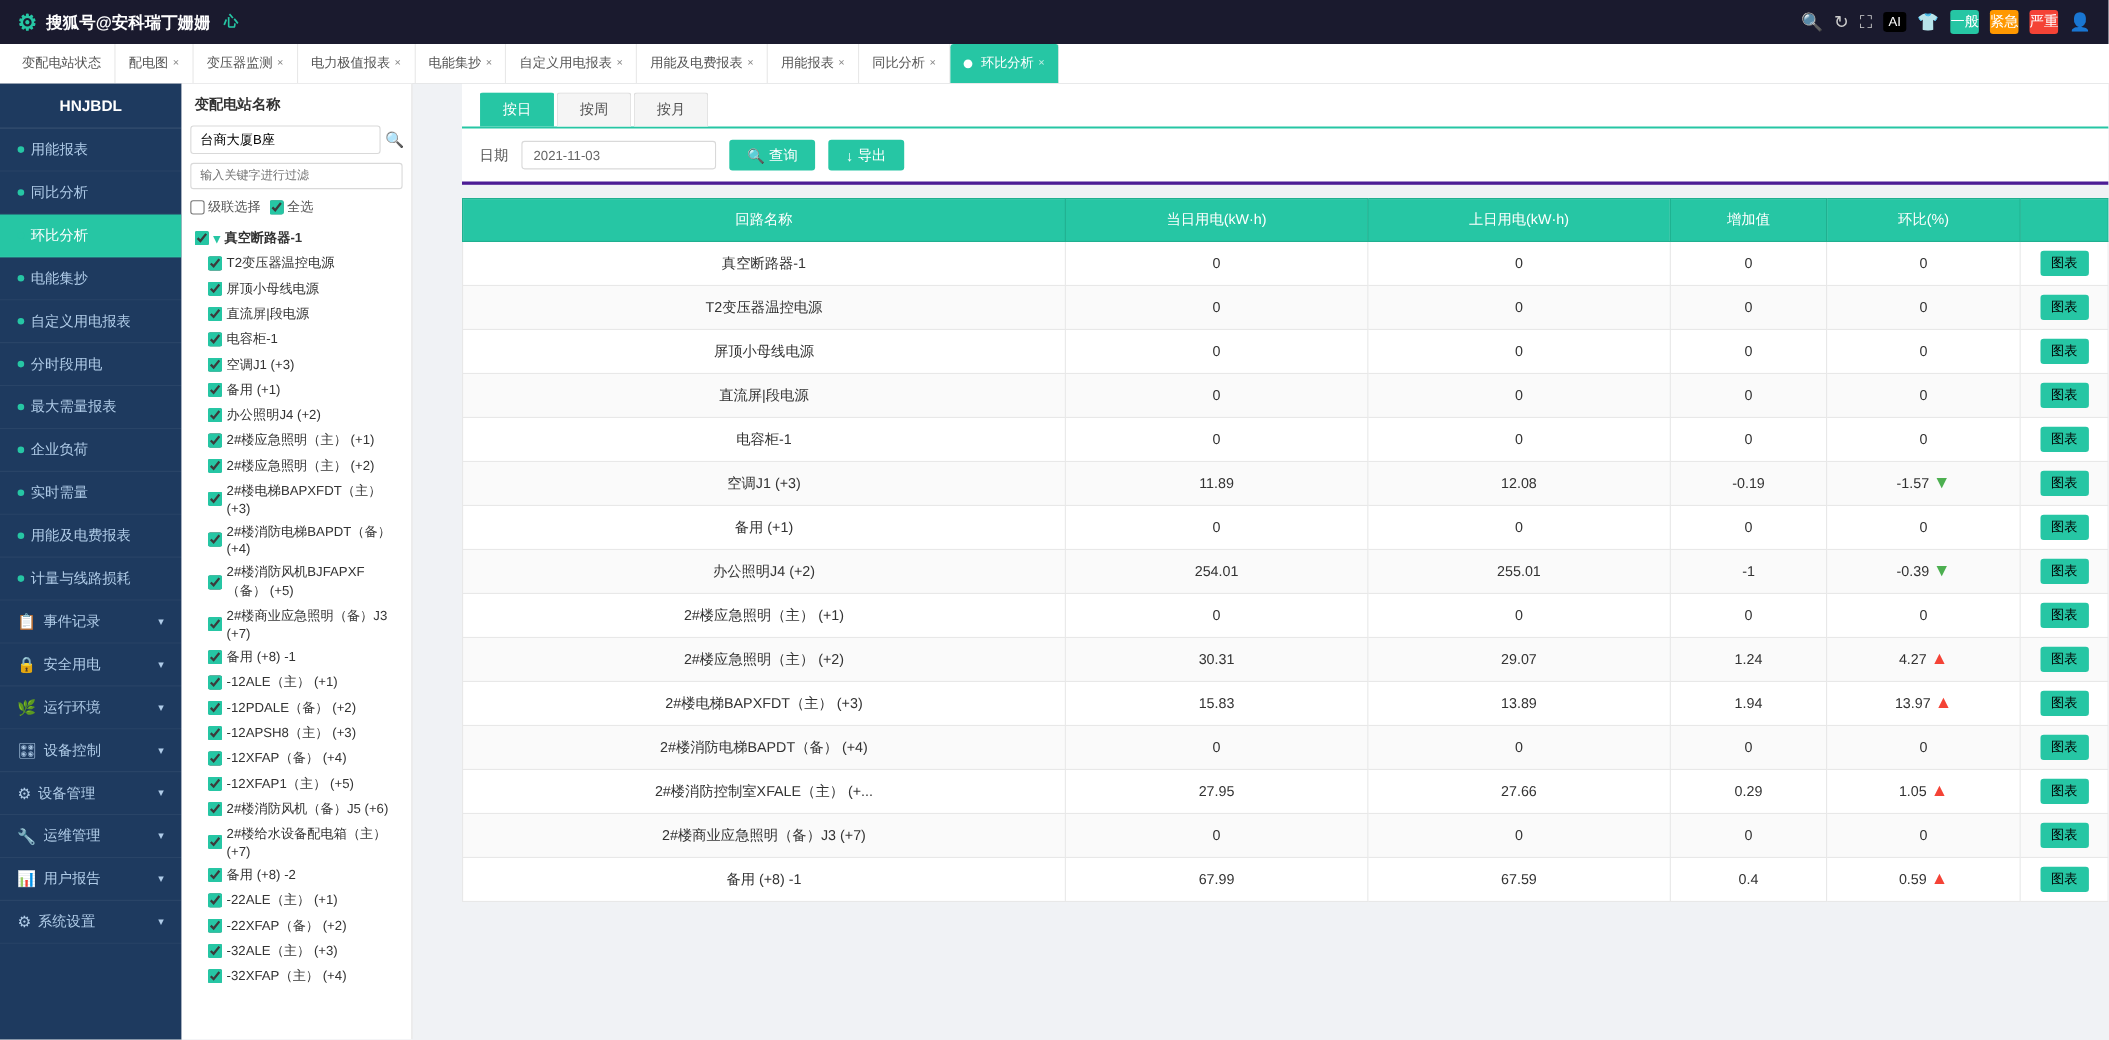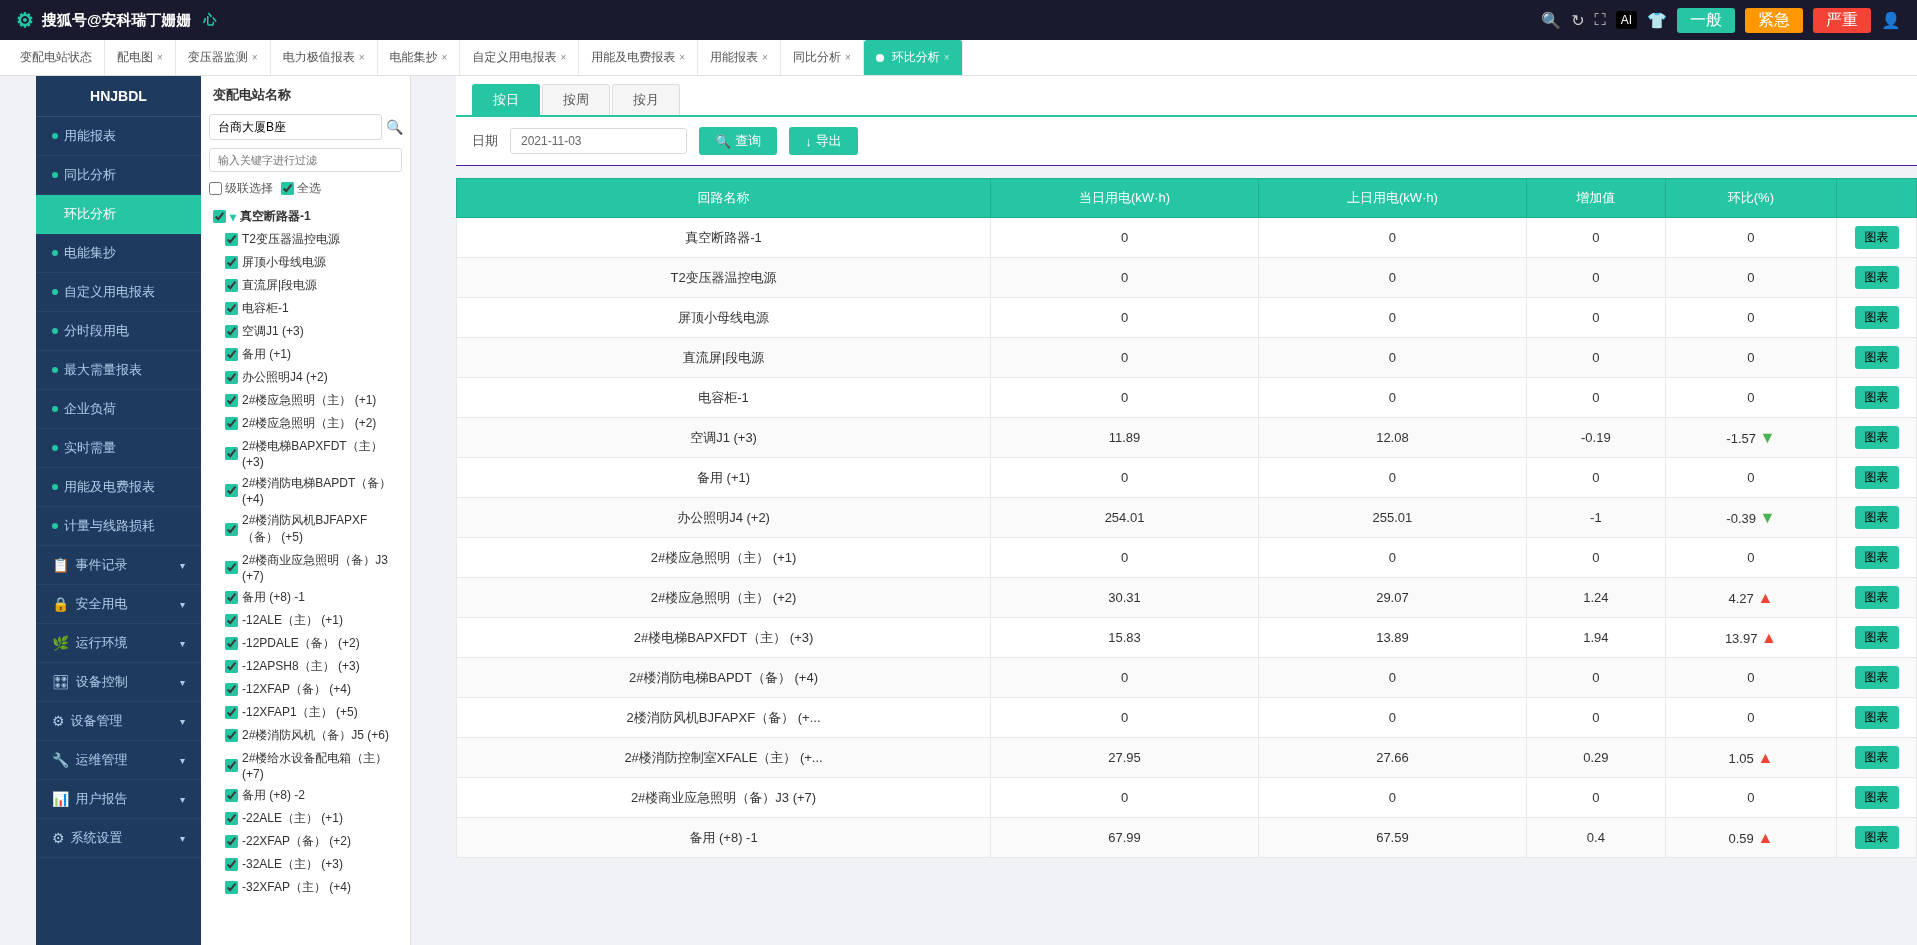--- a/index.html
+++ b/index.html
@@ -11,21 +11,21 @@
       background: #1a1a2e;
       display: flex;
       align-items: center;
       justify-content: space-between;
       padding: 0 16px;
       color: #fff;
     }
     .top-bar-left { display: flex; align-items: center; gap: 8px; font-size: 15px; font-weight: bold; }
     .top-bar-right { display: flex; align-items: center; gap: 10px; }
     .top-bar-right .icon-btn { color: #ccc; cursor: pointer; font-size: 16px; }
-    .badge { padding: 2px 13px; border-radius: 3px; font-size: 16px; cursor: pointer; }
+    .badge { padding: 2px 0; border-radius: 3px; font-size: 13px; cursor: pointer; }
     .badge-green { background: #26c6a4; color: #fff; }
     .badge-orange { background: #ff9800; color: #fff; }
     .badge-red { background: #f44336; color: #fff; }
 
     
     .nav-bar {
       height: 36px;
       background: #fff;
       display: flex;
       align-items: center;
@@ -60,21 +60,20 @@
 
     
     .sidebar {
       width: 165px;
       background: #1e3a5f;
       color: #cce0f5;
       flex-shrink: 0;
       display: flex;
       flex-direction: column;
       overflow-y: auto;
-      margin-left: 36px;
     }
     .sidebar-logo {
       padding: 12px;
       text-align: center;
       font-size: 14px;
       font-weight: bold;
       color: #fff;
       border-bottom: 1px solid rgba(255,255,255,0.1);
     }
     .sidebar-item {
@@ -199,21 +198,21 @@
     }
     .tab-btn.active { background: #26c6a4; color: #fff; border-color: #26c6a4; }
 
     
     .filter-bar {
       background: #fff;
       padding: 10px 16px;
       display: flex;
       align-items: center;
       gap: 12px;
-      border-bottom: 1px solid #4c1d95;
+      border-bottom: 3px solid #4c1d95;
     }
     .filter-bar label { font-size: 13px; color: #555; }
     .date-input {
       padding: 5px 10px;
       border: 1px solid #d9d9d9;
       border-radius: 3px;
       font-size: 12px;
       color: #666;
       background: #fff;
     }
@@ -692,28 +691,20 @@
   </tr>
               <tr>
     <td>2#楼消防电梯BAPDT（备）  (+4)</td>
     <td>0</td>
     <td>0</td>
     <td>0</td>
     <td>0</td>
     <td><button class="chart-btn">图表</button></td>
   </tr>
               <tr>
-    <td>2楼消防风机BJFAPXF（备）  (+...</td>
-    <td>0</td>
-    <td>0</td>
-    <td>0</td>
-    <td>0</td>
-    <td><button class="chart-btn">图表</button></td>
-  </tr>
-              <tr>
     <td>2#楼消防控制室XFALE（主）  (+...</td>
     <td>27.95</td>
     <td>27.66</td>
     <td>0.29</td>
     <td>1.05&nbsp;<span class="arrow-up">▲</span></td>
     <td><button class="chart-btn">图表</button></td>
   </tr>
               <tr>
     <td>2#楼商业应急照明（备）J3  (+7)</td>
     <td>0</td>

